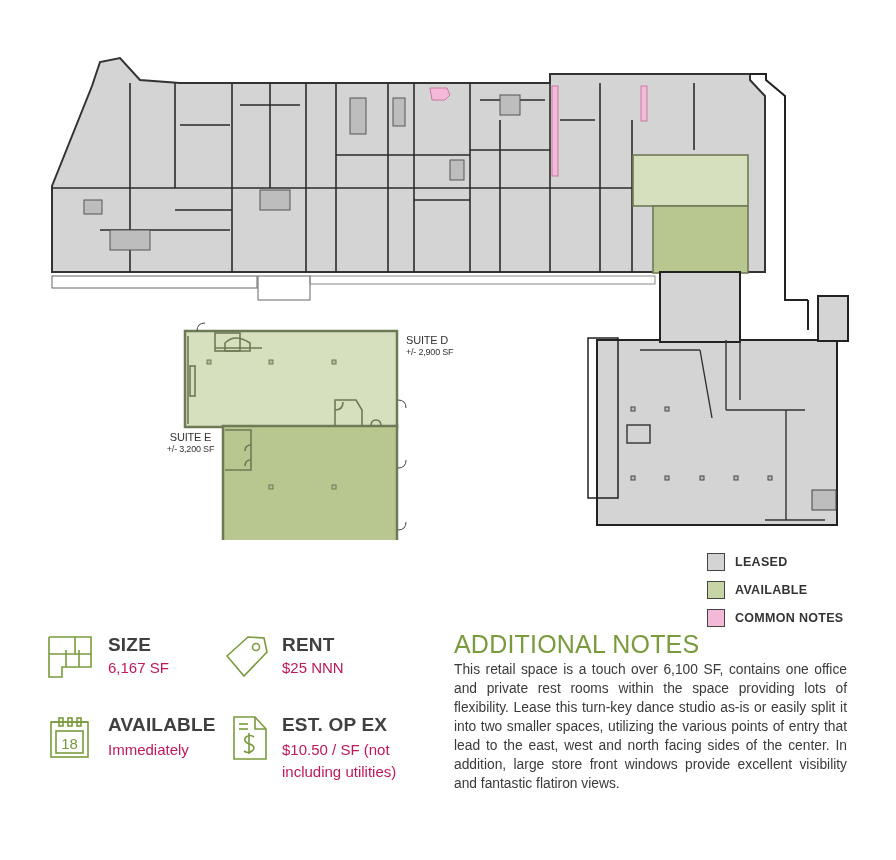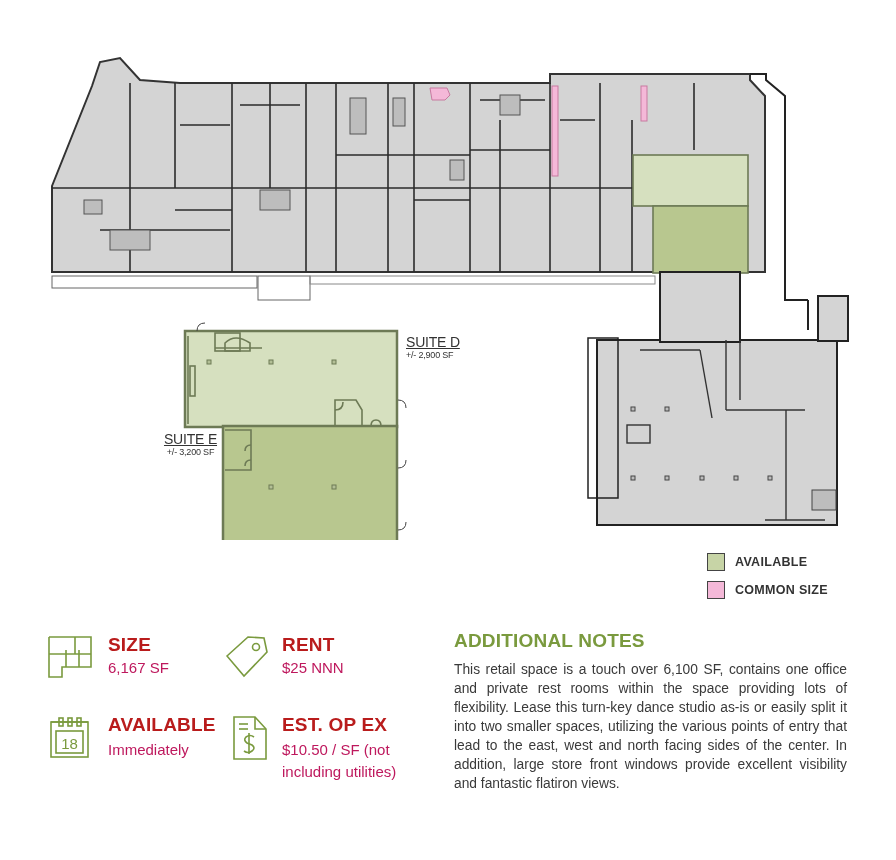--- a/index.html
+++ b/index.html
@@ -1,30 +1,30 @@
 <!DOCTYPE html>
 <html><head>
 <meta charset="utf-8">
 <style>
   html, body { margin: 0; padding: 0; background: #ffffff; }
   body { width: 896px; height: 860px; position: relative; overflow: hidden;
          font-family: "Liberation Sans", "DejaVu Sans", sans-serif; color: #3a3a3a; }
   #siteplan { position: absolute; left: 0; top: 0; width: 896px; height: 540px; }
   .suite-label { position: absolute; font-size: 10px; color: #333; line-height: 1.15; letter-spacing: -0.2px; }
-  .suite-label .name { font-size: 14px; text-decoration: underline; }
+  .suite-label .name { font-size: 11px; }
   .suite-label .sf { font-size: 9px; }
   .legend { position: absolute; left: 707px; top: 548px; }
   .legend-item { display: flex; align-items: center; height: 28px; }
   .swatch { width: 18px; height: 18px; border: 1px solid #444; box-sizing: border-box; margin-right: 10px; }
   .legend-label { font-size: 12.5px; font-weight: bold; color: #333; letter-spacing: 0.3px; }
   .stat { position: absolute; }
   .stat-icon { position: absolute; }
-  .stat-title { position: absolute; font-size: 19px; font-weight: bold; color: #b91c1c; letter-spacing: 0.2px; white-space: nowrap; text-align: right; }
+  .stat-title { position: absolute; font-size: 19px; font-weight: bold; color: #404040; letter-spacing: 0.2px; white-space: nowrap; text-align: right; }
   .stat-value { position: absolute; font-size: 15px; color: #be185d; line-height: 22px; white-space: nowrap; }
-  .notes-title { position: absolute; left: 454px; top: 630px; font-size: 19px; font-weight: bold; color: #7a9a3e; letter-spacing: 0.2px; }
+  .notes-title { position: absolute; left: 454px; top: 630px; font-size: 25px; font-weight: normal; color: #7a9a3e; letter-spacing: 0.2px; }
   .notes-body { position: absolute; left: 454px; top: 660px; width: 393px; font-size: 13.8px; line-height: 19px; color: #3a3a3a; text-align: justify; }
 </style>
 </head>
 <body>
 
 <svg id="siteplan" viewBox="0 0 896 540" xmlns="http://www.w3.org/2000/svg">
   <g stroke="#333" stroke-width="2" fill="#d4d4d4">
 
     <polygon points="52,186 92,86 100,62 120,58 140,80 180,83 550,83 550,74 750,74 750,80 765,96 765,272 52,272"></polygon>
 
@@ -159,26 +159,30 @@
   <div class="name">SUITE D</div>
   <div class="sf">+/- 2,900 SF</div>
 </div>
 <div class="suite-label" style="left:163px; top:431px; text-align:center; width:55px;">
   <div class="name">SUITE E</div>
   <div class="sf">+/- 3,200 SF</div>
 </div>
 
 <div class="legend">
   <div class="legend-item">
+    <div class="swatch" style="background:#d4d4d4;"></div>
+    <span class="legend-label">LEASED</span>
+  </div>
+  <div class="legend-item">
     <div class="swatch" style="background:#c7d4a6;"></div>
     <span class="legend-label">AVAILABLE</span>
   </div>
   <div class="legend-item">
     <div class="swatch" style="background:#f4b8d8;"></div>
-    <span class="legend-label">COMMON SIZE</span>
+    <span class="legend-label">COMMON NOTES</span>
   </div>
 </div>
 
 <div class="stat">
   <svg class="stat-icon" style="left:48px; top:636px;" width="44" height="42" viewBox="0 0 44 42">
     <g fill="none" stroke="#7a9a3e" stroke-width="1.6">
       <polyline points="1,1 43,1 43,31 14,31 14,41 1,41 1,1"></polyline>
       <line x1="27" y1="1" x2="27" y2="18"></line>
       <line x1="1" y1="18" x2="43" y2="18"></line>
       <line x1="18" y1="14" x2="18" y2="31"></line>

